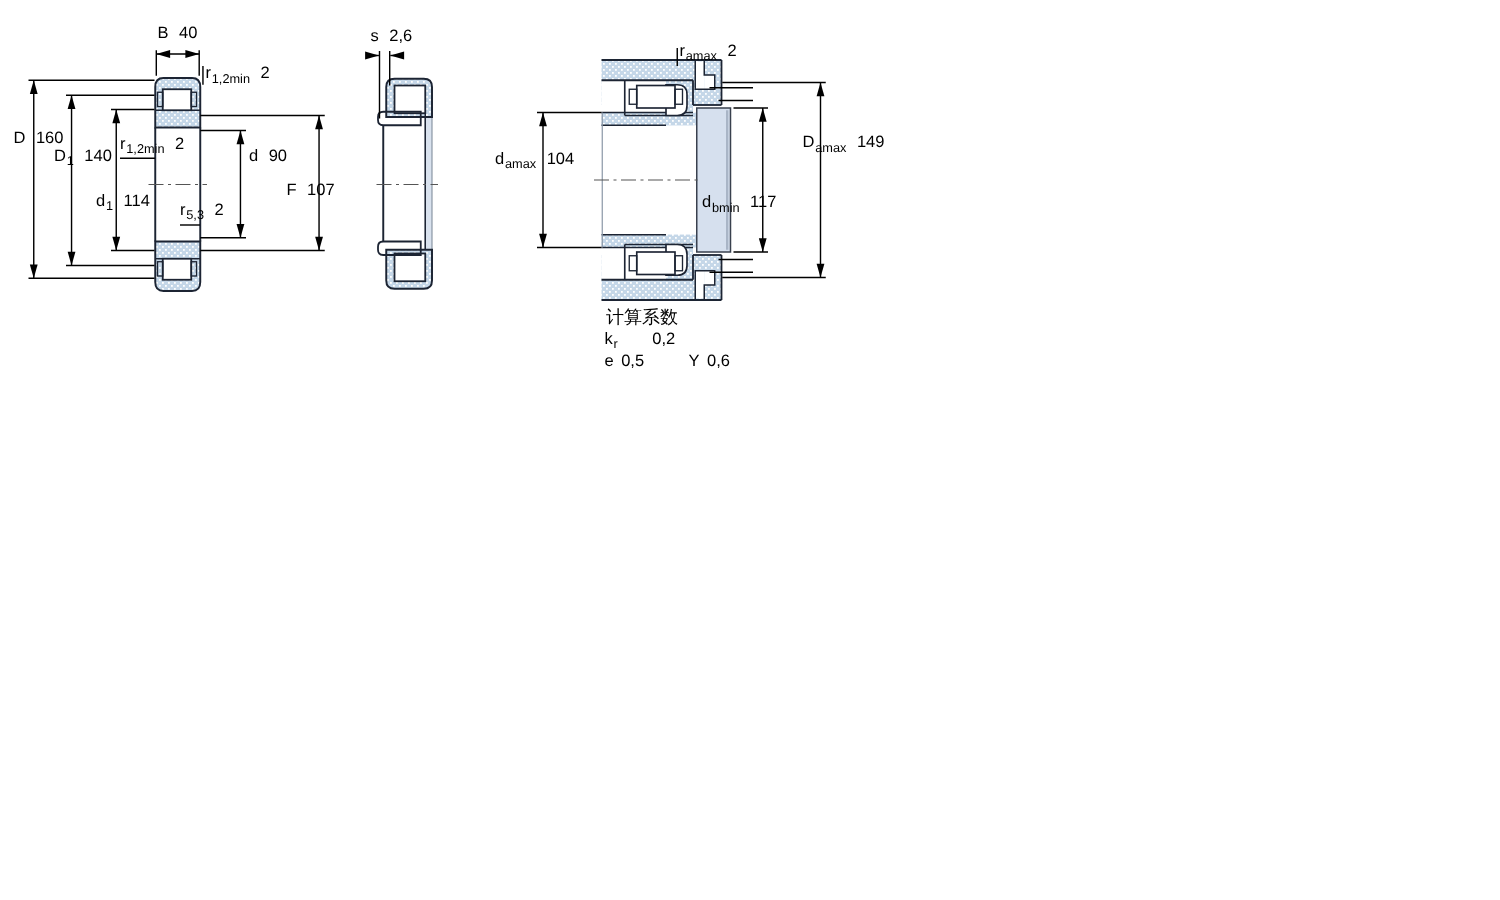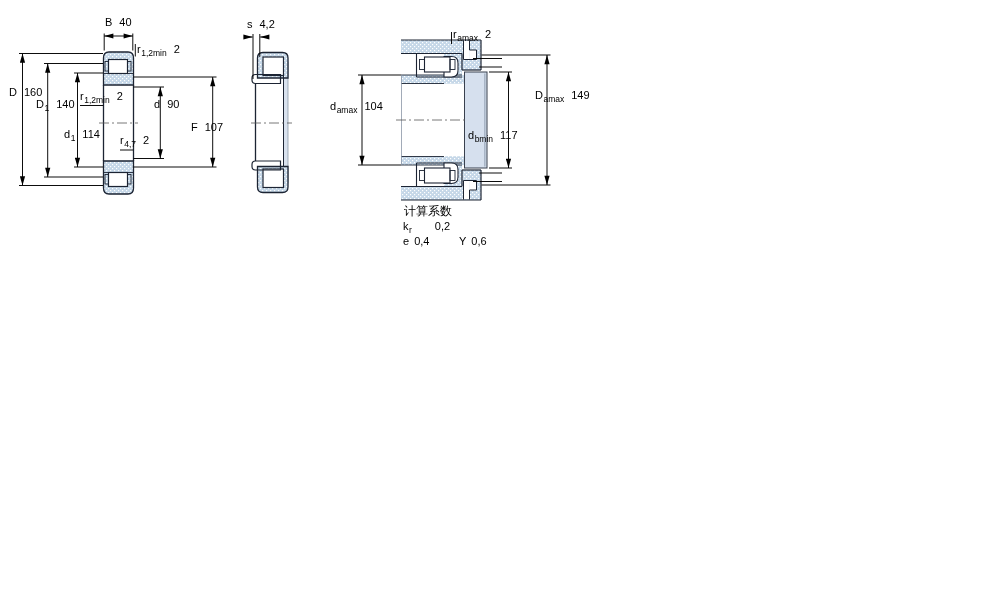--- a/index.html
+++ b/index.html
@@ -179,39 +179,39 @@
   <div class="lbl" style="left:105px;top:16px"><span>B</span><span class="val">40</span></div>
 
   <div class="lbl" style="left:137px;top:43px"><span>r</span><sub>1,2min</sub><span class="val">2</span></div>
 
   <div class="lbl" style="left:9px;top:86px"><span>D</span><span class="val">160</span></div>
 
   <div class="lbl" style="left:36px;top:98px"><span>D</span><sub>1</sub><span class="val">140</span></div>
 
   <div class="lbl" style="left:80px;top:90px"><span>r</span><sub>1,2min</sub><span class="val">2</span></div>
 
-  <div class="lbl" style="left:154px;top:98px"><span>d</span><span class="val">90</span></div>
+  <div class="lbl" style="left:166px;top:98px"><span>d</span><span class="val">90</span></div>
 
   <div class="lbl" style="left:64px;top:128px"><span>d</span><sub>1</sub><span class="val">114</span></div>
 
-  <div class="lbl" style="left:120px;top:134px"><span>r</span><sub>4,7</sub><span class="val">2</span></div>
+  <div class="lbl" style="left:120px;top:134px"><span>r</span><sub>5,3</sub><span class="val">2</span></div>
 
   <div class="lbl" style="left:191px;top:121px"><span>F</span><span class="val">107</span></div>
 
-  <div class="lbl" style="left:247px;top:18px"><span>s</span><span class="val">4,2</span></div>
+  <div class="lbl" style="left:247px;top:18px"><span>s</span><span class="val">2,6</span></div>
 
   <div class="lbl" style="left:453px;top:28px"><span>r</span><sub>amax</sub><span class="val">2</span></div>
 
   <div class="lbl" style="left:330px;top:100px"><span>d</span><sub>amax</sub><span class="val">104</span></div>
 
   <div class="lbl" style="left:535px;top:89px"><span>D</span><sub>amax</sub><span class="val">149</span></div>
 
   <div class="lbl" style="left:468px;top:129px"><span>d</span><sub>bmin</sub><span class="val">117</span></div>
 
   <div class="lbl heading" style="left:404px;top:205px">计算系数</div>
 
   <div class="lbl" style="left:403px;top:220px"><span>k</span><sub>r</sub><span class="val" style="margin-left:23px">0,2</span></div>
 
-  <div class="lbl" style="left:403px;top:235px"><span>e</span><span class="val" style="margin-left:5px">0,4</span></div>
+  <div class="lbl" style="left:403px;top:235px"><span>e</span><span class="val" style="margin-left:5px">0,5</span></div>
 
   <div class="lbl" style="left:459px;top:235px"><span>Y</span><span class="val" style="margin-left:5px">0,6</span></div>
 
 </div>
 
 </body></html>

